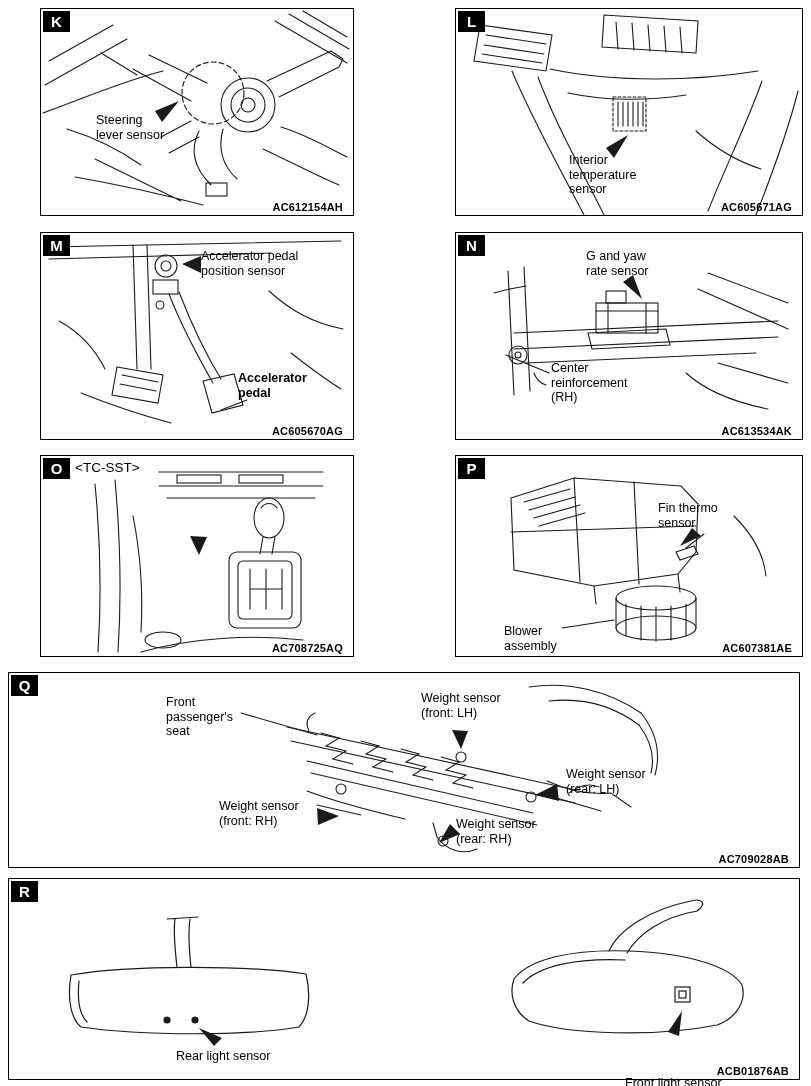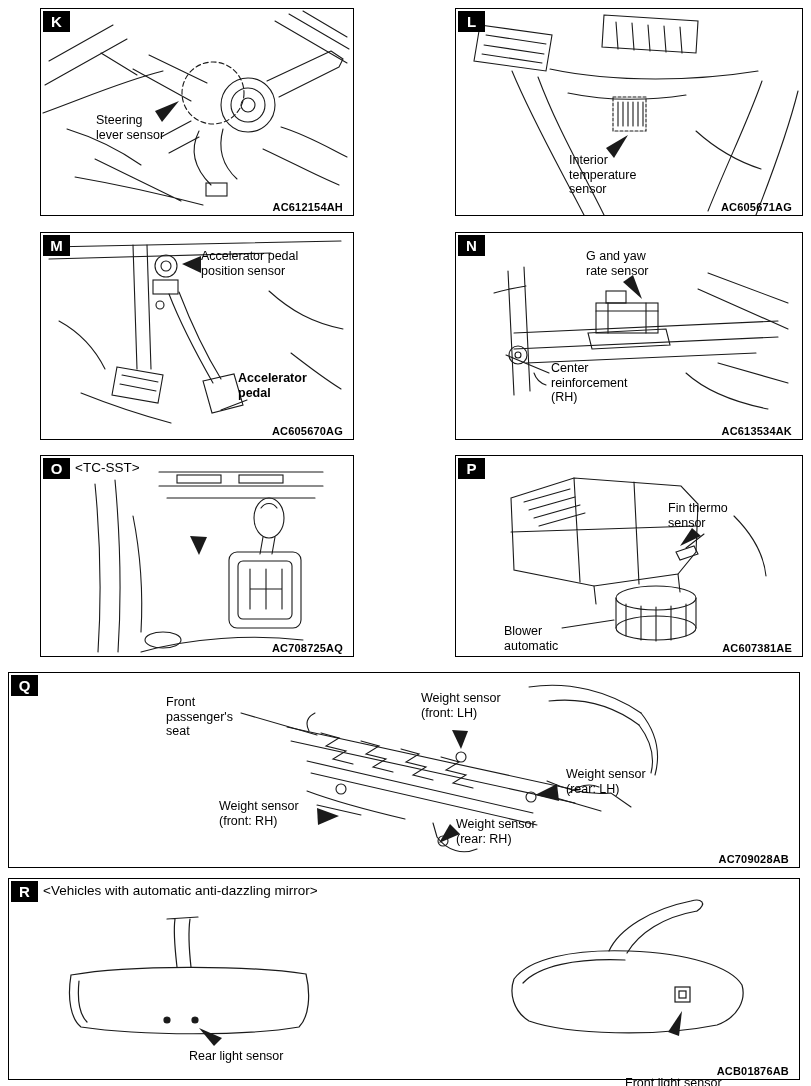--- a/index.html
+++ b/index.html
@@ -166,24 +166,24 @@
         <path d="M230,92 L248,78"></path>
         <ellipse cx="200" cy="142" rx="40" ry="12"></ellipse>
         <path d="M160,142 L160,172 M240,142 L240,172"></path>
         <ellipse cx="200" cy="172" rx="40" ry="12"></ellipse>
         <path d="M170,148 L170,180 M185,150 L185,184 M200,151 L200,185 M215,150 L215,184 M230,148 L230,180"></path>
         <path d="M106,172 L158,164"></path>
         <path d="M278,60 C298,80 308,100 310,120"></path>
       </g>
       <polygon points="224,90 236,72 245,80" fill="#1a1a1a"></polygon>
     </svg>
-    <div class="lbl" style="left:212px;top:45px;">Fin thermo
+    <div class="lbl" style="left:202px;top:45px;">Fin thermo
 sensor</div>
     <div class="lbl" style="left:48px;top:168px;">Blower
-automatic</div>
+assembly</div>
     <div class="code">AC607381AE</div>
   </section>
 
   <section class="panel" id="panel-q">
     <div class="badge">Q</div>
     <svg class="art" viewBox="0 0 790 194">
       <g fill="none" stroke="#1a1a1a" stroke-width="1.1" stroke-linecap="round">
         <path d="M278,54 L562,116 M282,68 L566,130"></path>
         <path d="M298,88 L524,140 M302,100 L528,152"></path>
         <path d="M312,60 l18,5 l-13,8 l20,5 l-13,8 l20,5"></path>
@@ -216,35 +216,34 @@
 (rear: LH)</div>
     <div class="lbl" style="left:210px;top:126px;">Weight sensor
 (front: RH)</div>
     <div class="lbl" style="left:447px;top:144px;">Weight sensor
 (rear: RH)</div>
     <div class="code">AC709028AB</div>
   </section>
 
   <section class="panel" id="panel-r">
     <div class="badge">R</div>
-    <div class="hdr">&lt;Vehicles with automatic anti-dazzling mirror&gt;</div>
     <svg class="art" viewBox="0 0 790 200">
       <g fill="none" stroke="#1a1a1a" stroke-width="1.2" stroke-linecap="round">
         <path d="M62,96 C58,120 62,140 72,148 C132,157 238,157 290,148 C300,138 302,116 297,95 C238,86 120,86 62,96 Z"></path>
         <path d="M70,102 C68,122 71,136 78,143"></path>
         <path d="M168,88 C166,70 164,54 166,40 M182,88 C180,70 179,54 181,40 M158,40 L189,38"></path>
         <circle cx="158" cy="141" r="3" fill="#1a1a1a"></circle>
         <circle cx="186" cy="141" r="3" fill="#1a1a1a"></circle>
         <path d="M505,100 C520,80 562,70 620,72 C680,74 722,88 733,106 C737,120 730,138 708,146 C648,158 560,156 520,142 C504,132 500,114 505,100 Z"></path>
         <path d="M514,104 C530,87 566,79 616,81"></path>
         <path d="M600,72 C610,50 642,30 682,22 M618,74 C630,54 654,38 688,32 M682,22 C692,19 699,24 688,32"></path>
         <rect x="666" y="108" width="15" height="15"></rect>
         <rect x="670" y="112" width="7" height="7"></rect>
       </g>
       <polygon points="190,149 205,167 213,159" fill="#1a1a1a"></polygon>
       <polygon points="673,132 659,153 670,157" fill="#1a1a1a"></polygon>
     </svg>
-    <div class="lbl" style="left:180px;top:170px;">Rear light sensor</div>
+    <div class="lbl" style="left:167px;top:170px;">Rear light sensor</div>
     <div class="lbl" style="left:616px;top:172px;margin-top:25px;">Front light sensor</div>
     <div class="code">ACB01876AB</div>
   </section>
 
 </div>
 
 </body></html>

